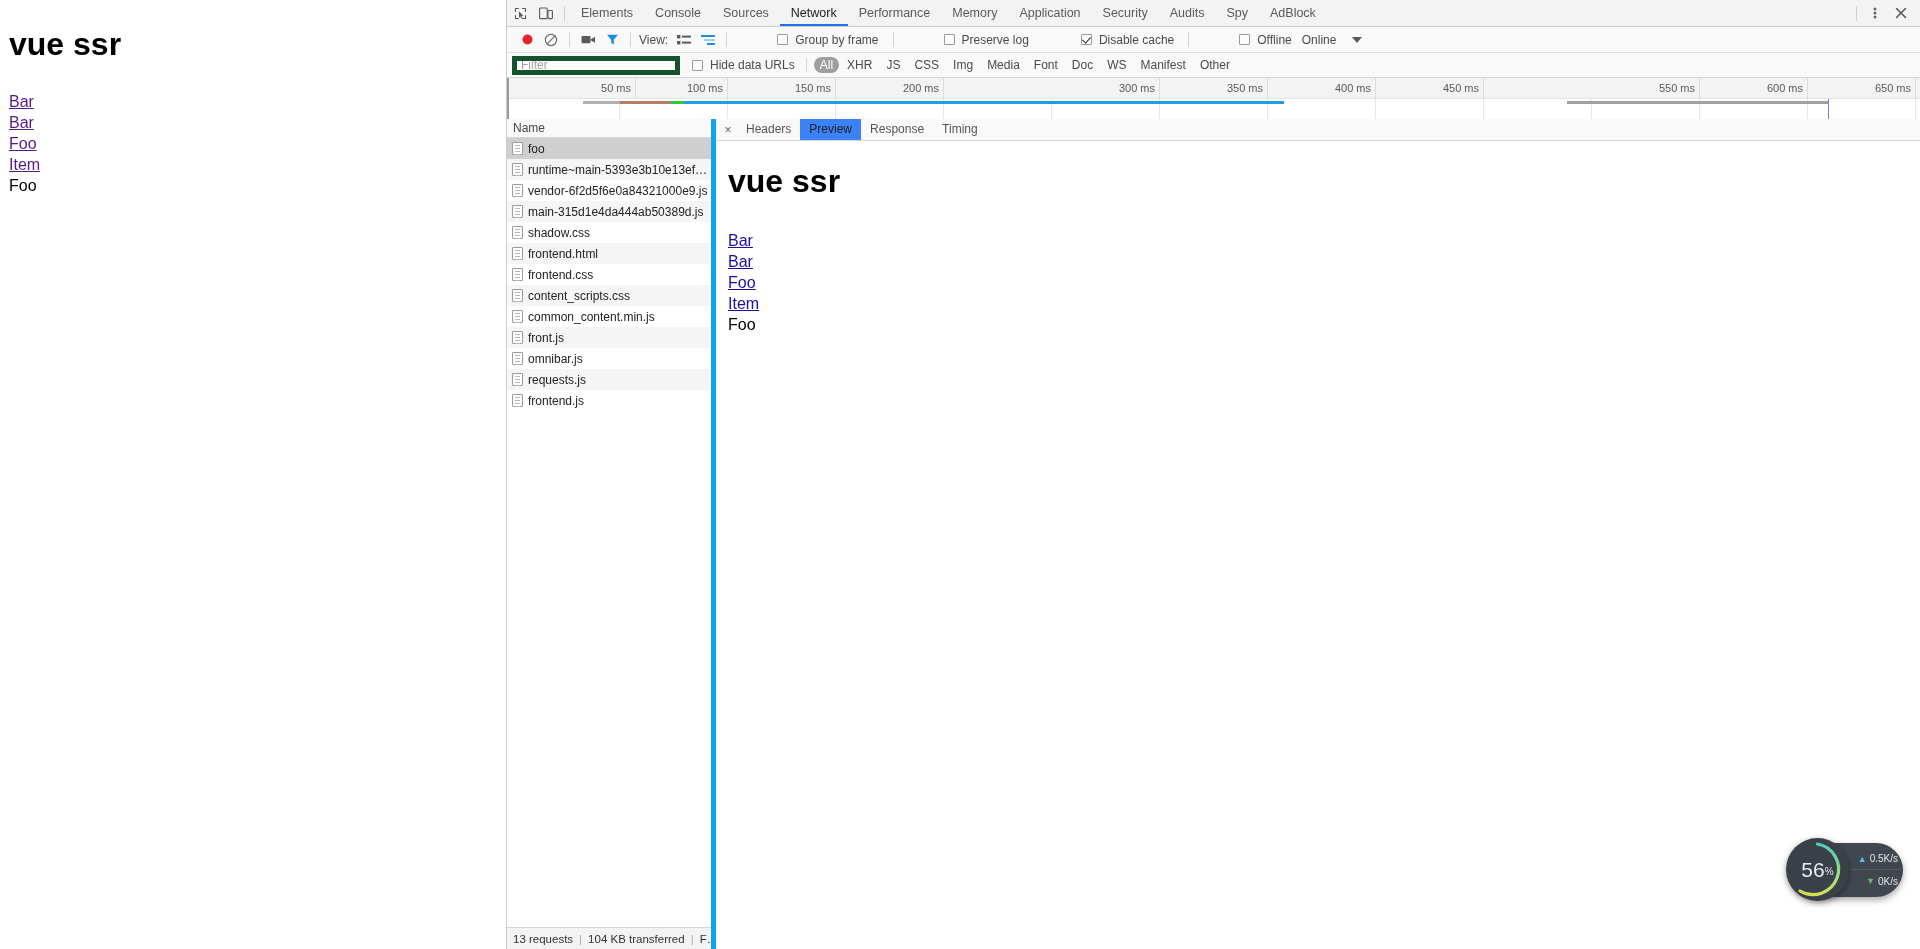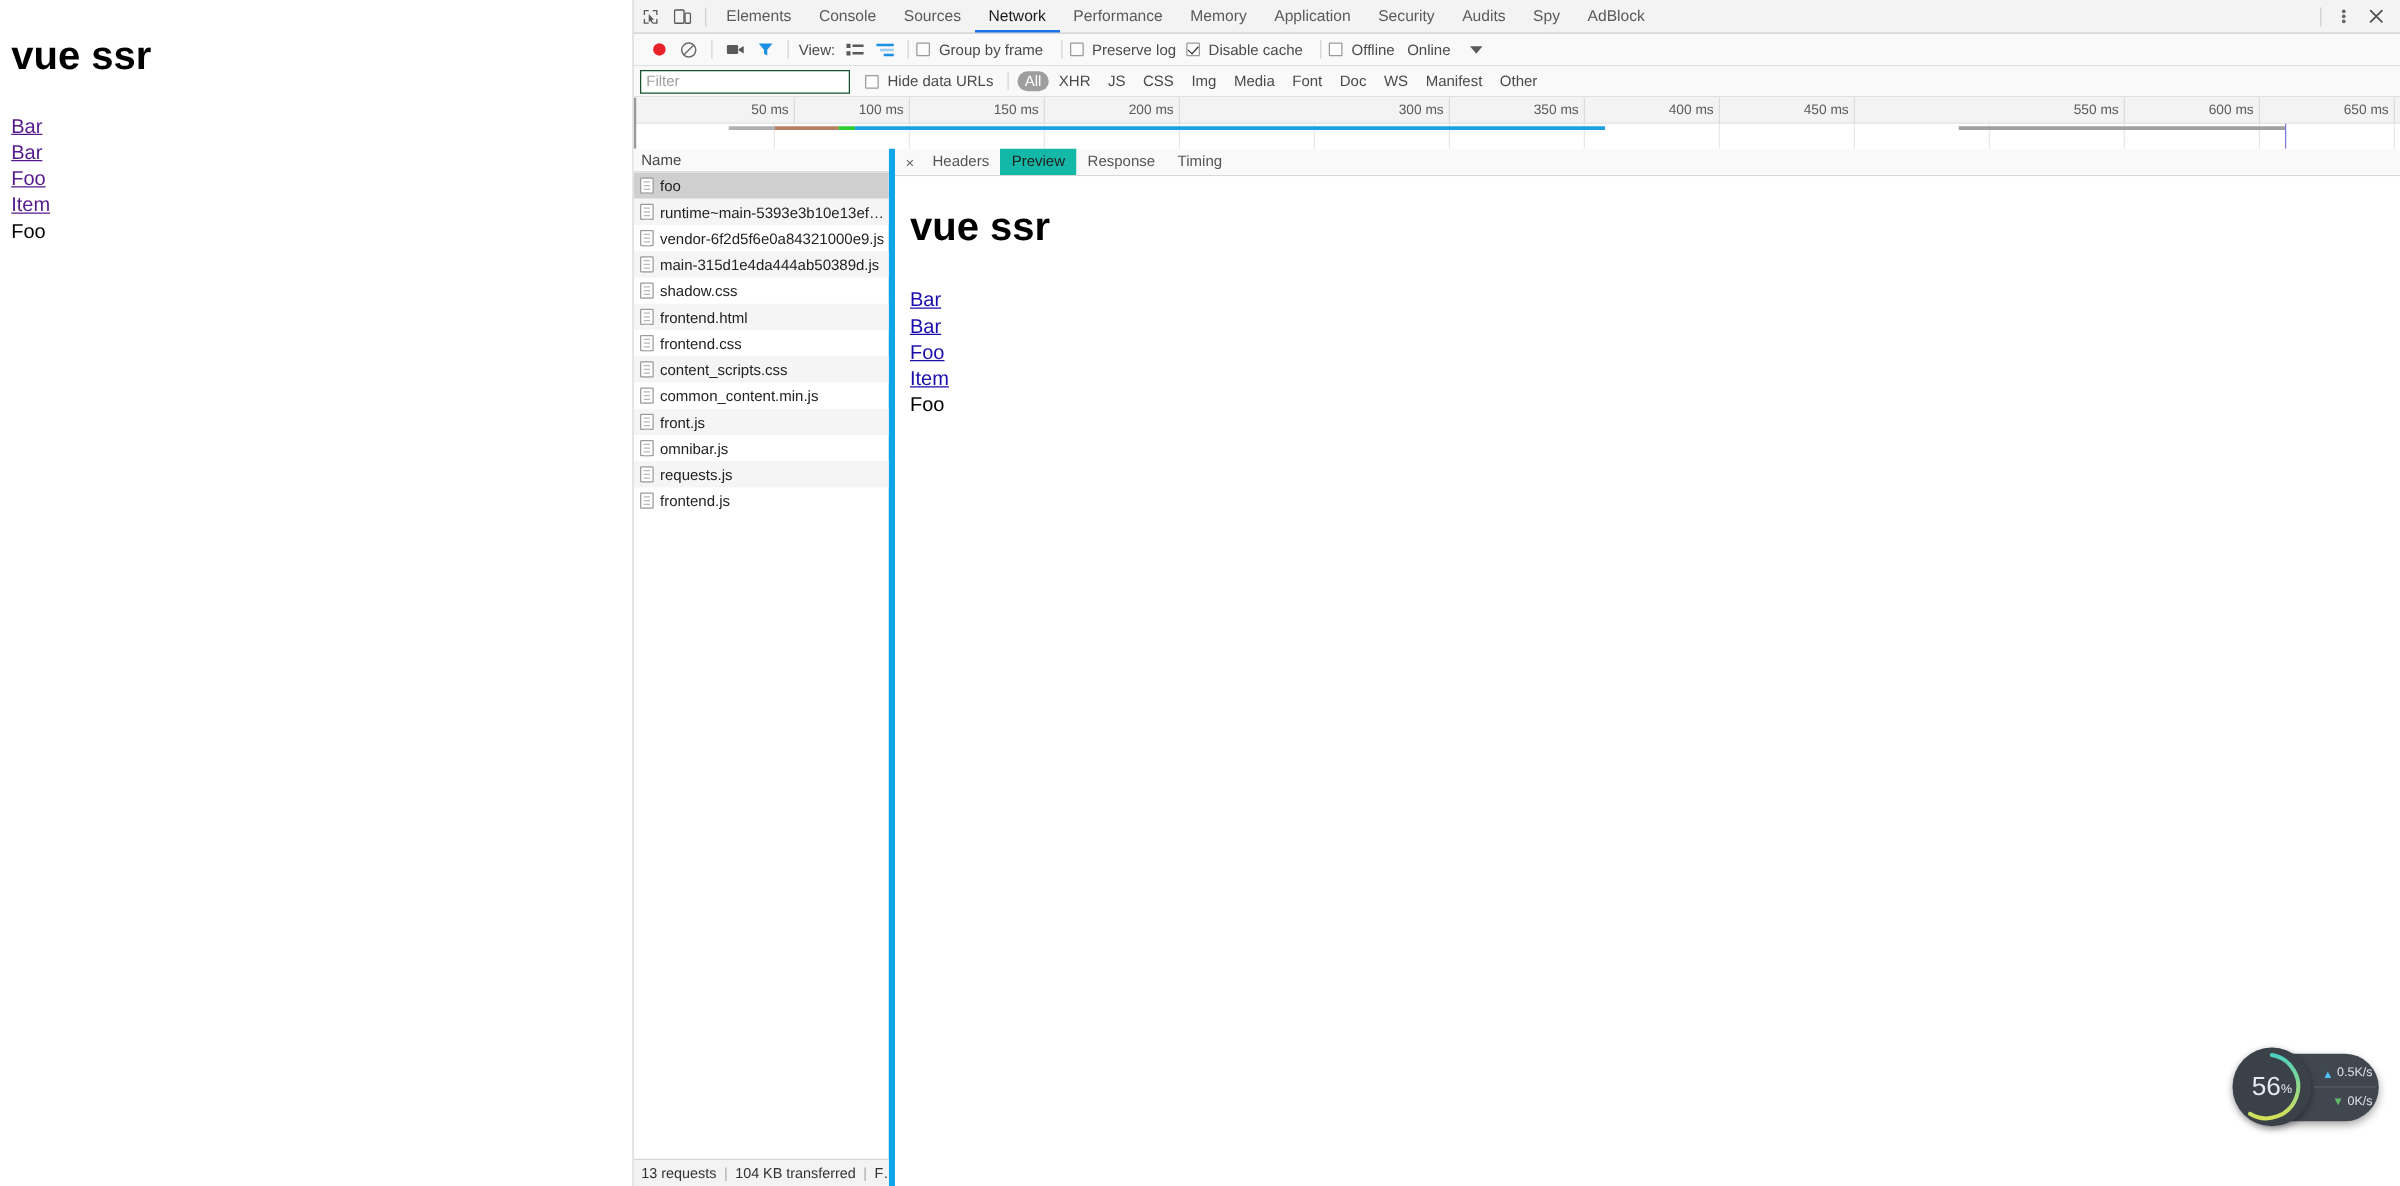--- a/index.html
+++ b/index.html
@@ -116,41 +116,41 @@
     cursor: pointer;
     flex: none;
   }
   .nt-check.checked::after {
     content: "";
     position: absolute; left: 2px; top: 0px;
     width: 4px; height: 7px;
     border: solid #333; border-width: 0 1.6px 1.6px 0;
     transform: rotate(42deg);
   }
-  .nt-chkgroup { display: flex; align-items: center; gap: 5px; margin-right: 4px; cursor: pointer;}
+  .nt-chkgroup { display: flex; align-items: center; gap: 5px; margin-right: 4px; cursor: pointer; margin-left: 44px;}
   .nt-caret {
     width: 0; height: 0;
     border-left: 5px solid transparent;
     border-right: 5px solid transparent;
     border-top: 6px solid #5a5a5a;
     margin-left: 12px;
     cursor: pointer;
   }
 
   
   #net-filterbar {
     height: 25px;
     background: #f9f9f9;
     border-bottom: 1px solid #d6d6d6;
     display: flex; align-items: center;
     padding-left: 5px;
   }
   #filter-input {
     width: 168px; height: 19px;
-    border: 1px solid #14532d;
+    border: 5px solid #14532d;
     background: #fff;
     font-size: 12px;
     color: #333;
     padding: 0 4px;
     font-family: "Liberation Sans", sans-serif;
     outline: none;
   }
   #filter-input::placeholder { color: #a0a0a0; }
   #hide-data-group {
     display: flex; align-items: center; gap: 5px;
@@ -269,21 +269,21 @@
     width: 18px; height: 20px;
     display: flex; align-items: center; justify-content: center;
     font-size: 12px; color: #666; cursor: pointer;
   }
   .d-tab {
     height: 21px; line-height: 21px;
     padding: 0 9px;
     font-size: 12px; color: #555;
     cursor: pointer;
   }
-  .d-tab.active { background: #14b8a6; color: #222; }
+  .d-tab.active { background: #3b82f6; color: #222; }
   #preview-body {
     flex: 1; overflow: hidden;
     background: #fff;
     padding: 22px 0 0 12px;
   }
   #preview-title {
     font-size: 32px; font-weight: bold; color: #000;
     margin-bottom: 30px;
   }
   #preview-links .plink {

